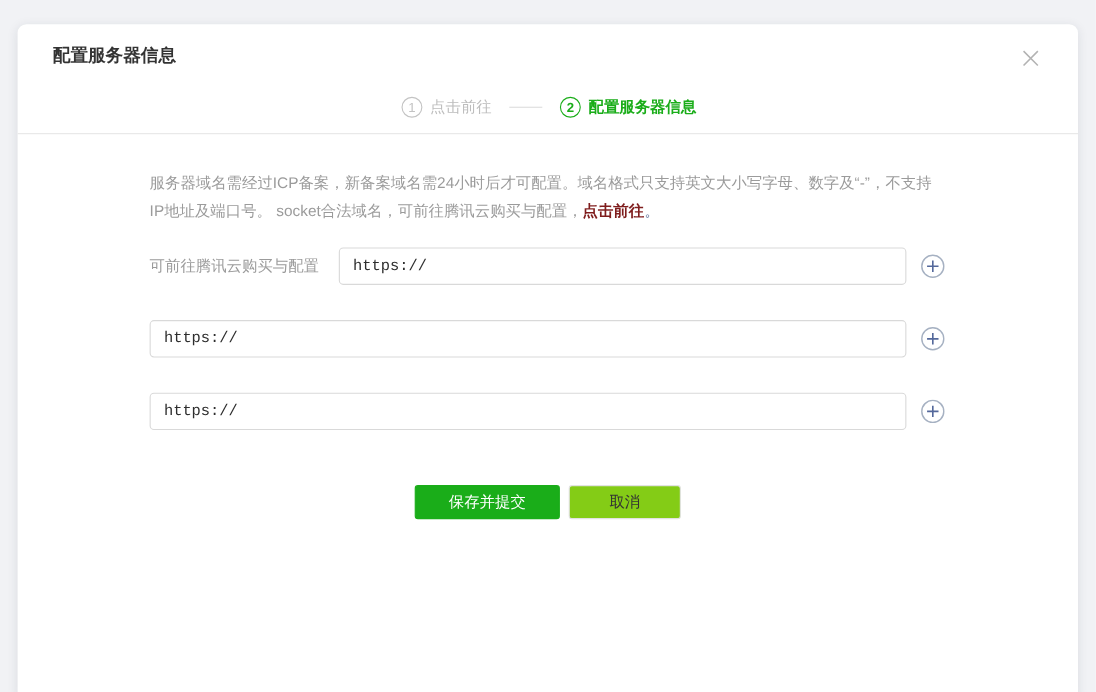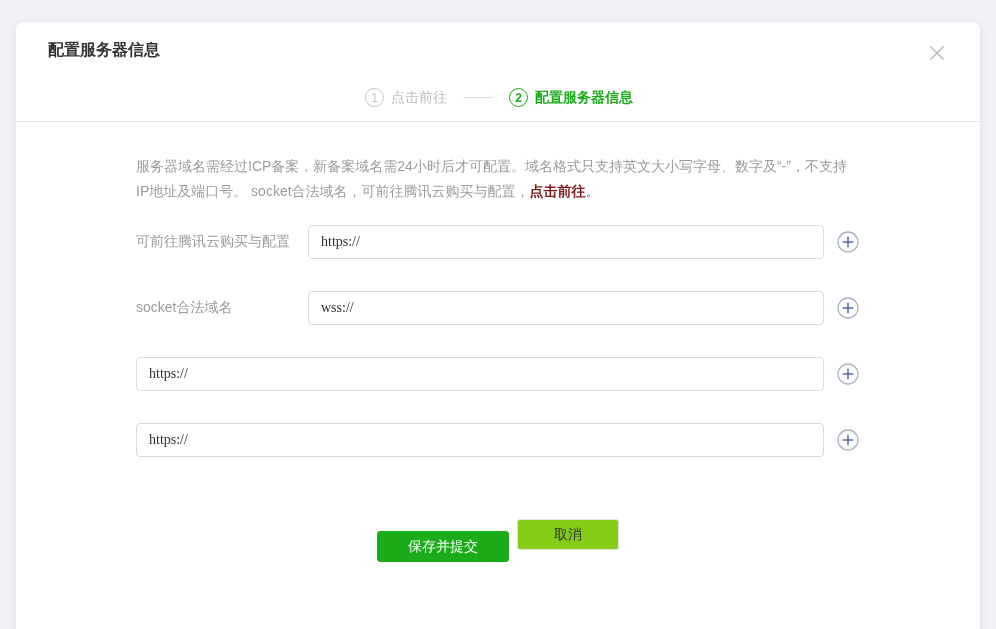--- a/index.html
+++ b/index.html
@@ -67,41 +67,40 @@
     display: flex; align-items: center; margin-bottom: 32px;
   }
   .field-label {
     width: 172px; flex: none;
     font-size: 14px; color: #9b9b9b;
   }
   .field-input {
     flex: 1; height: 34px;
     border: 1px solid #d9d9d9; border-radius: 4px;
     padding: 0 12px; font-size: 14px; color: #2e2e2e;
-    font-family: Liberation Serif, serif;
+    font-family: Liberation Mono, monospace;
     outline: none; background: #fff;
   }
   .add-btn {
     background: none; border: none; cursor: pointer;
     width: 24px; height: 24px; margin-left: 12px; padding: 0;
     display: flex; align-items: center; justify-content: center; flex: none;
   }
   
   .footer {
     margin-top: 50px;
     display: flex; justify-content: center; align-items: center; gap: 8px;
   }
   .btn {
     height: 31px; font-size: 14px; border-radius: 3px; cursor: pointer;
     font-family: "Liberation Sans", "DejaVu Sans", sans-serif;
   }
   .btn-primary {
     background: #1aad19; color: #ffffff; border: 1px solid #1aad19;
     padding: 4px 30px;
-    margin-top: 24px;
   }
   .btn-default {
     background: #84cc16; color: #333333; border: 1px solid #e2e2e2;
     padding: 0 36px;
   }
 </style>
 </head>
 <body>
 
 <div class="dialog">
@@ -137,30 +136,20 @@
       <label class="field-label">可前往腾讯云购买与配置</label>
       <input class="field-input" type="text" value="https://" style="">
       <button class="add-btn">
         <svg width="22" height="22" viewBox="0 0 22 22">
           <circle cx="11" cy="11" r="10" fill="none" stroke="#a6b1c2" stroke-width="1.3"></circle>
           <path d="M11 5.8 V16.2 M5.8 11 H16.2" stroke="#54689b" stroke-width="1.5" fill="none"></path>
         </svg>
       </button>
     </div>
 
-    <div class="form-row">
-      <label class="field-label">socket合法域名</label>
-      <input class="field-input" type="text" value="wss://" style="">
-      <button class="add-btn">
-        <svg width="22" height="22" viewBox="0 0 22 22">
-          <circle cx="11" cy="11" r="10" fill="none" stroke="#a6b1c2" stroke-width="1.3"></circle>
-          <path d="M11 5.8 V16.2 M5.8 11 H16.2" stroke="#54689b" stroke-width="1.5" fill="none"></path>
-        </svg>
-      </button>
-    </div>
 
     <div class="form-row">
       <input class="field-input" type="text" value="https://" style="">
       <button class="add-btn">
         <svg width="22" height="22" viewBox="0 0 22 22">
           <circle cx="11" cy="11" r="10" fill="none" stroke="#a6b1c2" stroke-width="1.3"></circle>
           <path d="M11 5.8 V16.2 M5.8 11 H16.2" stroke="#54689b" stroke-width="1.5" fill="none"></path>
         </svg>
       </button>
     </div>

